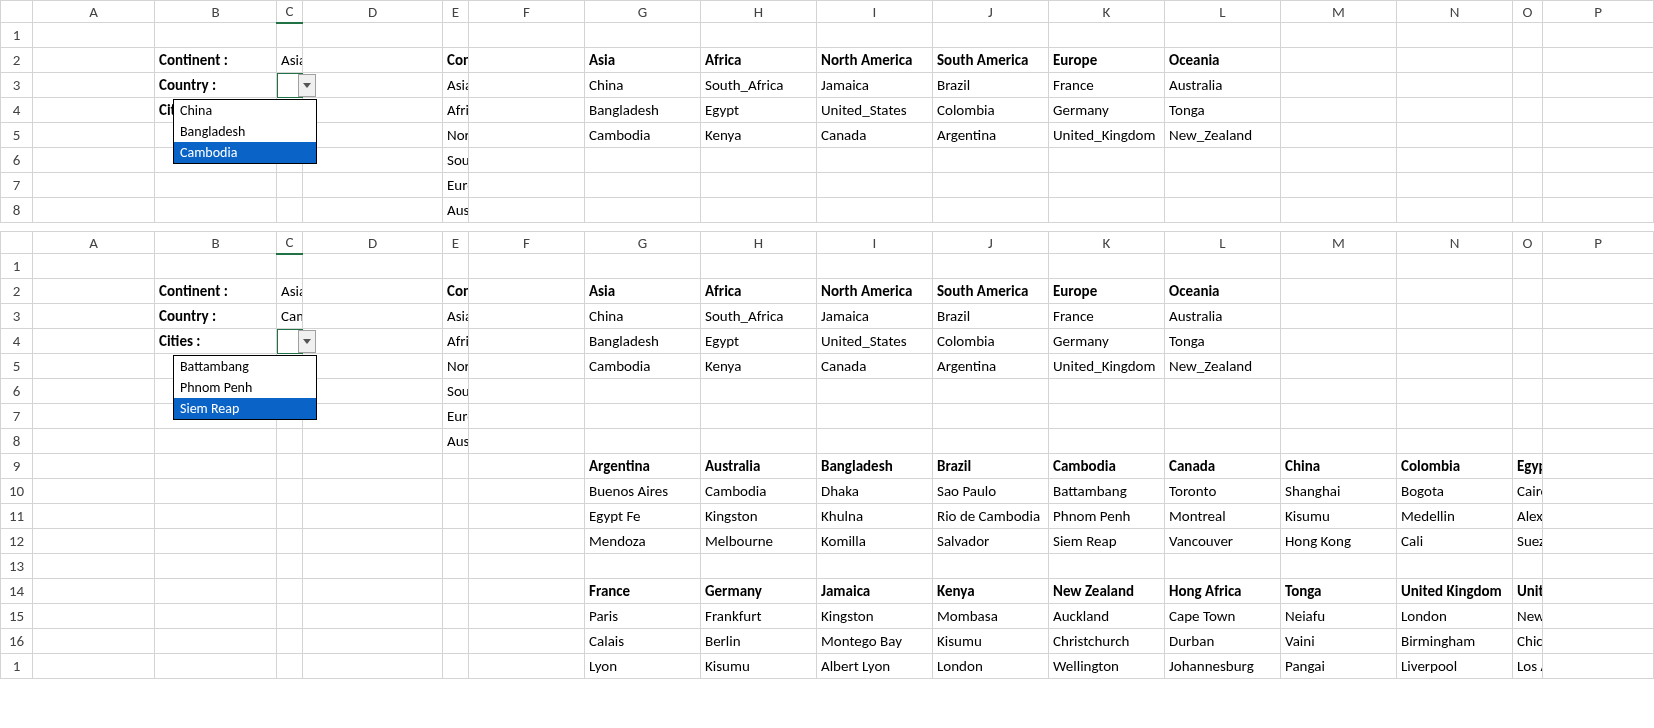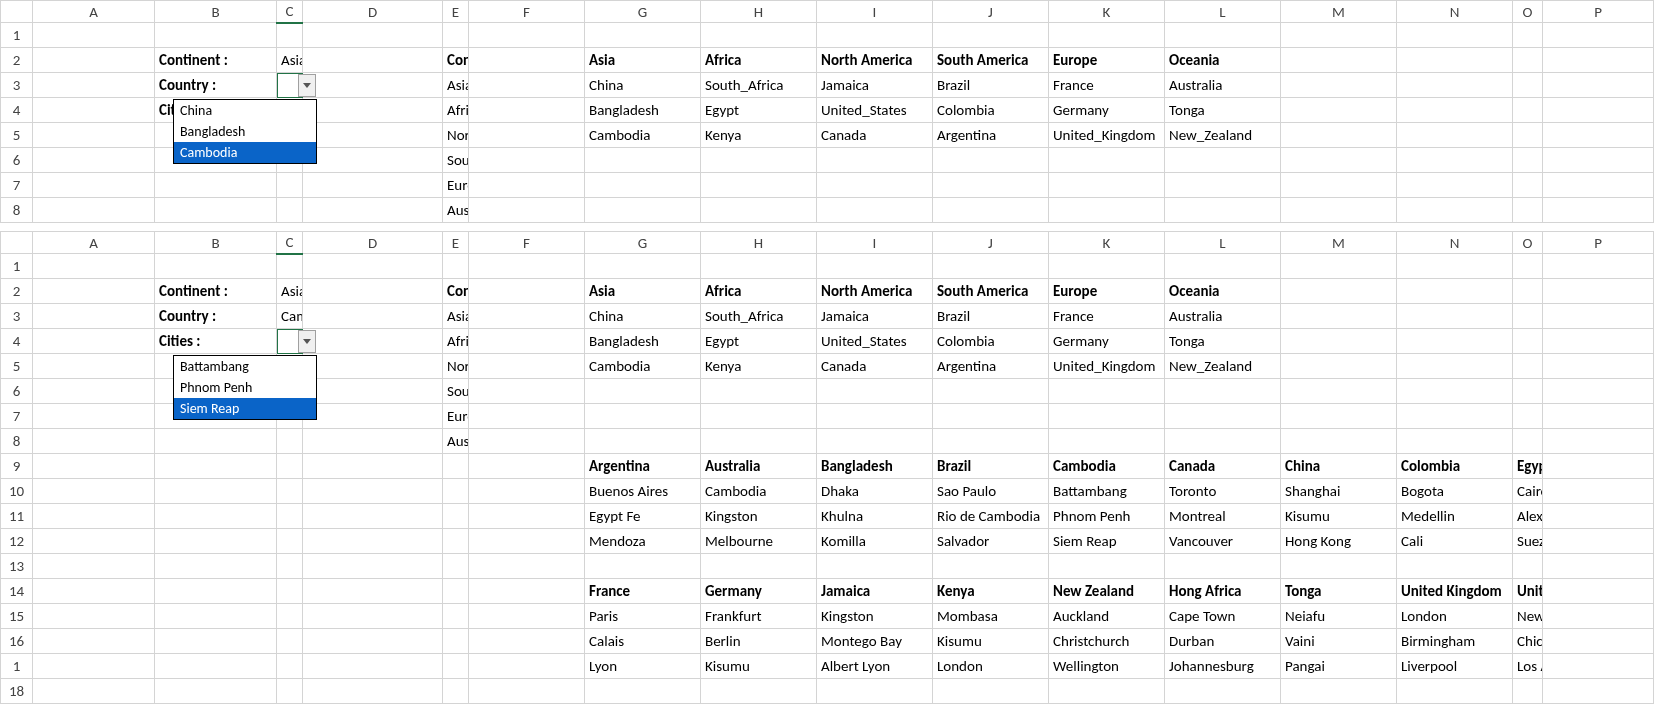--- a/index.html
+++ b/index.html
@@ -680,39 +680,20 @@
       <td>Kisumu</td>
       <td>Albert Lyon</td>
       <td>London</td>
       <td>Wellington</td>
       <td>Johannesburg</td>
       <td>Pangai</td>
       <td>Liverpool</td>
       <td>Los Angeles</td>
       <td></td>
     </tr>
-    <tr>
-          <th class="rowhdr">18</th>
-      <td></td>
-          <td></td>
-          <td></td>
-          <td></td>
-          <td></td>
-          <td></td>
-          <td></td>
-          <td></td>
-          <td></td>
-          <td></td>
-          <td></td>
-          <td></td>
-          <td></td>
-          <td></td>
-          <td></td>
-          <td></td>
-    </tr>
   </tbody>
     </table>
 
   <div class="dv-arrow" style="left:298px; top:99px;">
     <svg viewBox="0 0 8 5">
         <path d="M0 0 L8 0 L4 5 Z" fill="#555"></path>
       </svg>
   </div>
   <div class="dropdown" style="left:173px; top:124px;">
     <div class="opt">Battambang</div>

